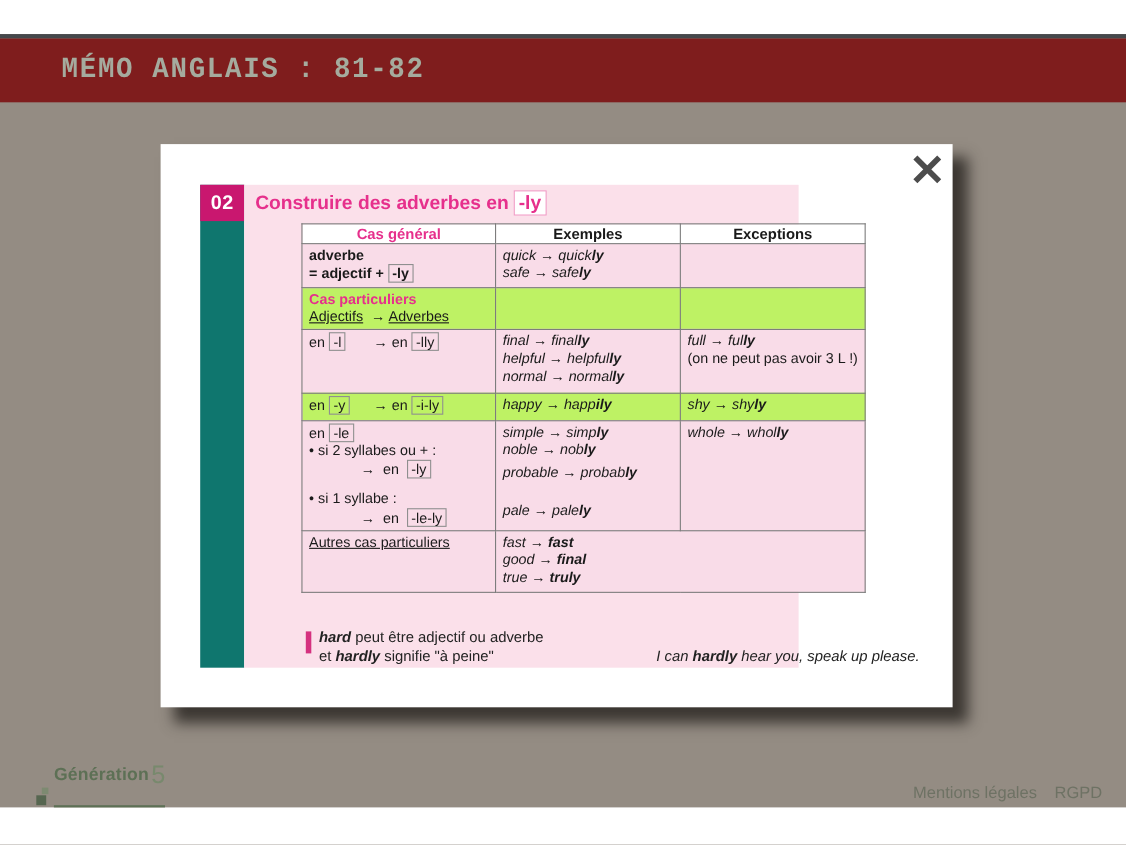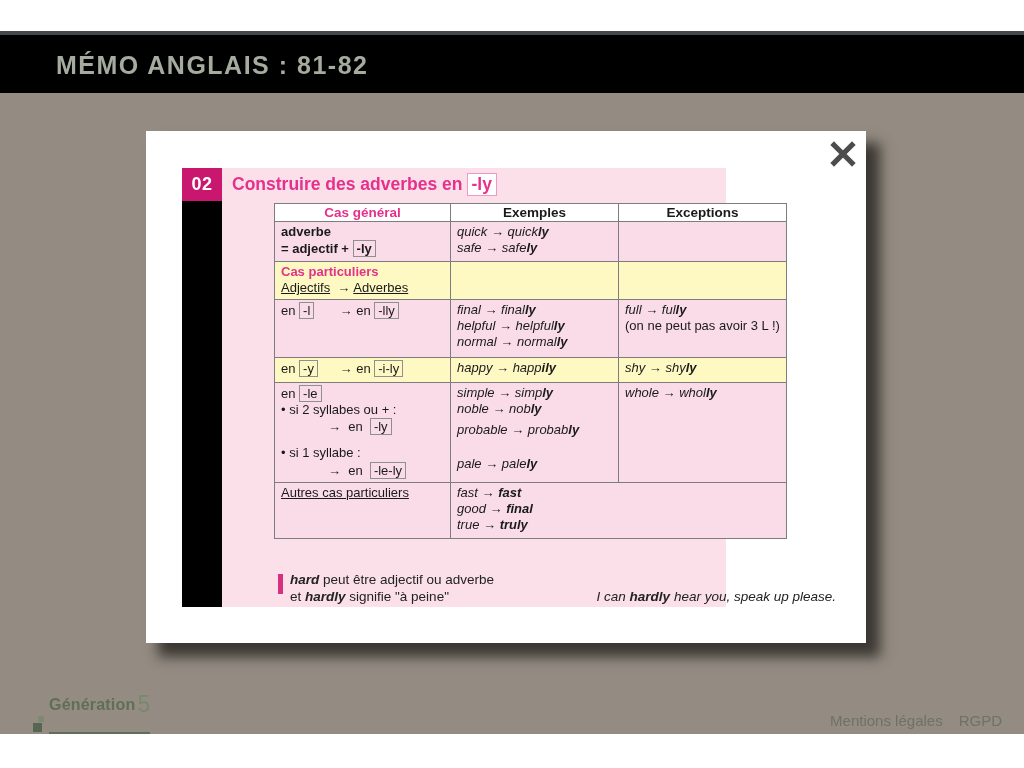--- a/index.html
+++ b/index.html
@@ -3,21 +3,21 @@
 <meta charset="utf-8">
 <style>
   * { margin:0; padding:0; box-sizing:border-box; }
   html,body { width:1024px; height:768px; }
   body { font-family:"Liberation Sans", sans-serif; background:#948c83; }
   #screen { position:relative; width:1024px; height:768px; overflow:hidden; background:#948c83; }
 
   
   .strip-top-white { position:absolute; left:0; top:0; width:1024px; height:31px; background:#ffffff; }
   .strip-dark { position:absolute; left:0; top:31px; width:1024px; height:4px; background:#45484b; }
-  .green-bar { position:absolute; left:0; top:35px; width:1024px; height:58px; background:#000000; }
+  .green-bar { position:absolute; left:0; top:35px; width:1024px; height:58px; background:#7f1d1d;font-family:Liberation Mono, monospace; }
   .green-bar .app-title {
     display:inline-block; padding-left:56px; line-height:58px;
     font-size:25px; font-weight:bold; letter-spacing:1.5px; color:#a5ab9e;
     transform:scaleY(1.06); transform-origin:left center;
   }
 
   
   .strip-bottom-white { position:absolute; left:0; top:734px; width:1024px; height:34px; background:#ffffff; }
   .logo { position:absolute; left:33px; top:706px; height:28px; display:flex; align-items:flex-end; cursor:pointer; }
   .logo-squares { position:relative; width:13px; height:22px; margin-right:3px; }
@@ -29,37 +29,37 @@
   .footer-links { position:absolute; right:22px; top:712px; font-size:15px; color:#6e7264; display:flex; gap:16px; }
   .footer-link { cursor:pointer; }
 
   
   .modal {
     position:absolute; left:146px; top:131px; width:720px; height:512px; background:#ffffff;
     box-shadow:13px 13px 12px 1px rgba(38,34,30,0.8);
   }
   .close-btn { position:absolute; top:7px; right:7px; width:32px; height:32px; cursor:pointer;
     display:flex; align-items:center; justify-content:center; background:transparent; border:none; }
-  .accent-strip { position:absolute; left:36px; top:37px; width:40px; height:439px; background:#000000; }
+  .accent-strip { position:absolute; left:36px; top:37px; width:40px; height:439px; background:#0f766e; }
   .memo-badge { width:40px; height:33px; background:#c9176f; color:#ffffff; font-weight:bold; font-size:18px;
     display:flex; align-items:center; justify-content:center; letter-spacing:0.5px; }
   .panel { position:absolute; left:76px; top:37px; width:504px; height:439px; background:#fbe0ea; }
   .mtitle { position:absolute; left:10px; top:5px; font-size:17.5px; font-weight:bold; color:#e6308c; }
   .mtitle .tbox { display:inline-block; border:1px solid #f099c4; background:#ffffff; padding:0 4px; margin-left:4px; }
 
   
   table.memo { position:absolute; left:52px; top:35px; width:512px; border-collapse:collapse;
     font-size:13px; color:#1a1a1a; table-layout:fixed; }
   table.memo col.c1 { width:176px; } table.memo col.c2 { width:168px; } table.memo col.c3 { width:168px; }
   table.memo th, table.memo td { border:1px solid #7d7d7d; vertical-align:top; }
   table.memo th { background:#ffffff; height:18px; font-size:13.5px; font-weight:bold; text-align:center; padding:1px 6px; }
   table.memo th.h-left { text-align:center; color:#e6308c; }
   table.memo td { padding:2px 6px; }
   tr.bg-pink td { background:#f9dce8; }
-  tr.bg-white td { background:#fef9c3; }
+  tr.bg-white td { background:#bef264; }
   td.middle { vertical-align:middle; }
   td.bottom { vertical-align:bottom; padding-bottom:4px; }
   .ln { line-height:1.25; white-space:nowrap; }
   .ln.i { font-style:italic; }
   .ln b { font-weight:bold; }
   .ln .ul { text-decoration:underline; }
   .ln.magenta { color:#e6308c; font-weight:bold; }
   .ln.gap { height:10px; } .ln.gap-sm { height:5px; } .ln.gap-lg { height:18px; }
   .sbox { display:inline-block; border:1px solid #8f8f8f; padding:0 3px; line-height:15px; }
 

